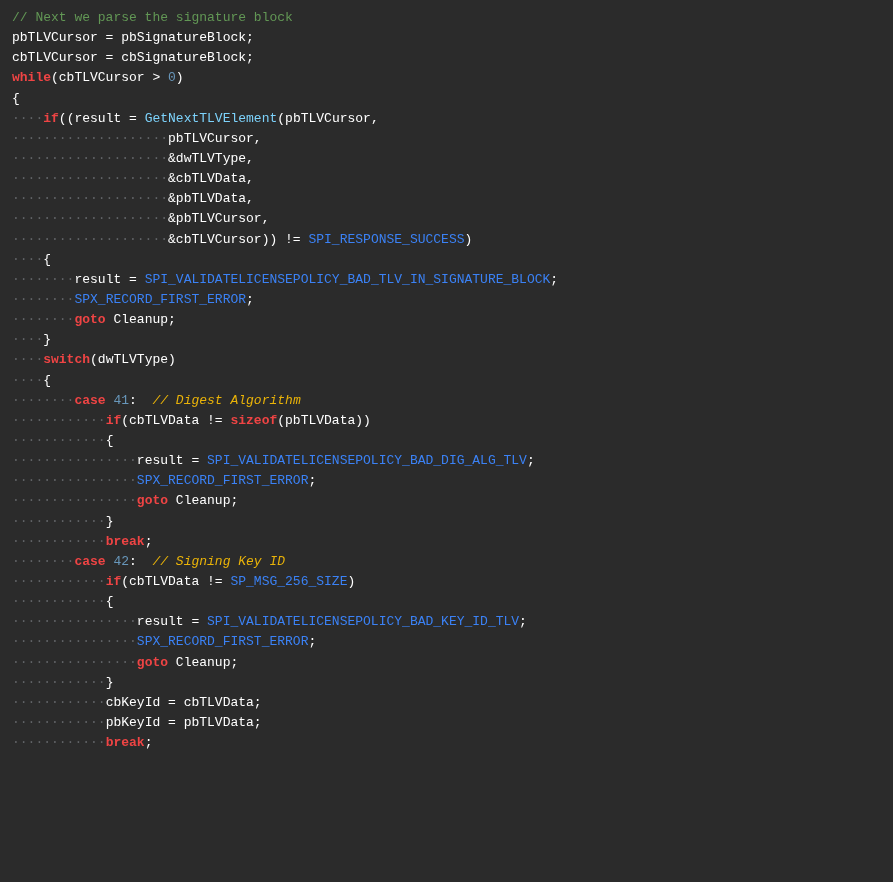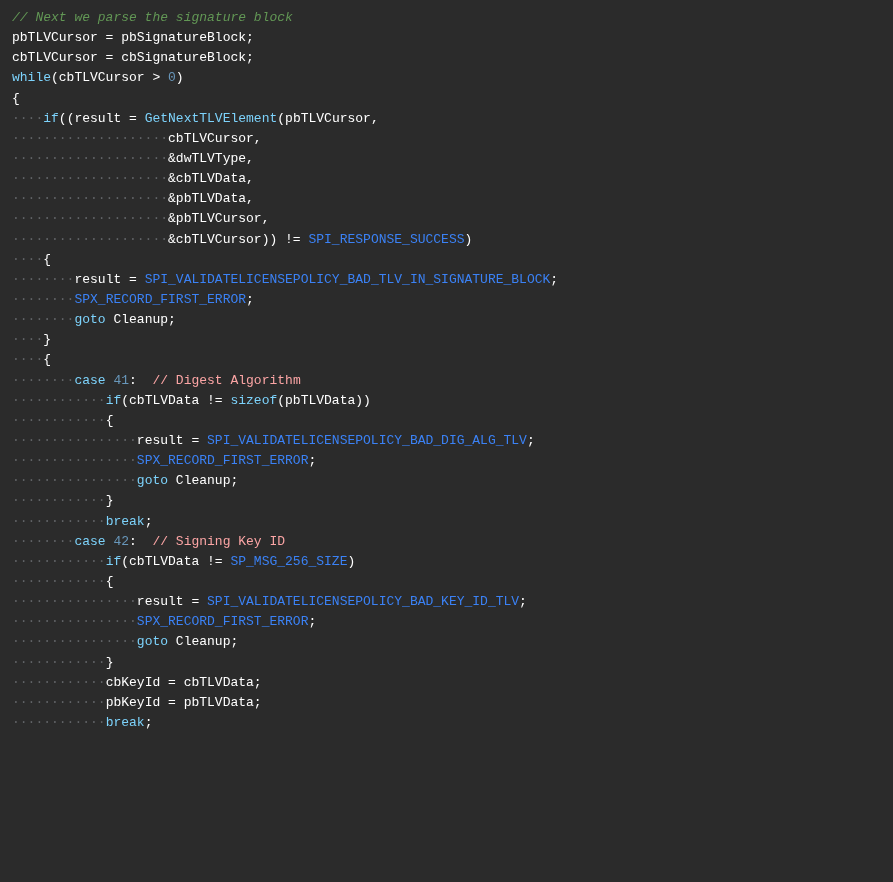--- a/index.html
+++ b/index.html
@@ -32,49 +32,50 @@
       padding: 0 12px;
       min-height: 20px;
       white-space: pre;
     }
 
     .line-content {
       flex: 1;
     }
 
     
-    .c-comment   { color: #629755; font-style: italic; }
-    .c-keyword   { color: #7dd3fc; }
+    .c-comment   { color: #629755; }
+    .c-keyword   { color: #ef4444; font-weight: bold; }
     .c-function  { color: #7dd3fc; }
     .c-variable  { color: #ffffff; }
     .c-number    { color: #6897bb; }
     .c-macro     { color: #3b82f6; }
-    .c-italic-comment { color: #fca5a5; }
+    .c-italic-comment { color: #eab308; font-style: italic; }
   </style>
 </head>
 <body>
 
 <div class="code-container">
 <div class="code-line"><span class="line-content"><span class="c-comment">// Next we parse the signature block</span></span></div>
     <div class="code-line"><span class="line-content"><span class="c-variable">pbTLVCursor = pbSignatureBlock;</span></span></div>
     <div class="code-line"><span class="line-content"><span class="c-variable">cbTLVCursor = cbSignatureBlock;</span></span></div>
     <div class="code-line"><span class="line-content"><span class="c-keyword">while</span><span class="c-variable">(cbTLVCursor &gt; </span><span class="c-number">0</span><span class="c-variable">)</span></span></div>
     <div class="code-line"><span class="line-content"><span class="c-variable">{</span></span></div>
     <div class="code-line"><span class="line-content"><span style="color: rgb(96, 99, 102);">····</span><span class="c-keyword">if</span><span class="c-variable">((result = </span><span class="c-function">GetNextTLVElement</span><span class="c-variable">(pbTLVCursor,</span></span></div>
-    <div class="code-line"><span class="line-content"><span style="color: rgb(96, 99, 102);">····················</span><span class="c-variable">cbTLVCursor,</span></span></div>
+    <div class="code-line"><span class="line-content"><span style="color: rgb(96, 99, 102);">····················</span><span class="c-variable">pbTLVCursor,</span></span></div>
     <div class="code-line"><span class="line-content"><span style="color: rgb(96, 99, 102);">····················</span><span class="c-variable">&amp;dwTLVType,</span></span></div>
     <div class="code-line"><span class="line-content"><span style="color: rgb(96, 99, 102);">····················</span><span class="c-variable">&amp;cbTLVData,</span></span></div>
     <div class="code-line"><span class="line-content"><span style="color: rgb(96, 99, 102);">····················</span><span class="c-variable">&amp;pbTLVData,</span></span></div>
     <div class="code-line"><span class="line-content"><span style="color: rgb(96, 99, 102);">····················</span><span class="c-variable">&amp;pbTLVCursor,</span></span></div>
     <div class="code-line"><span class="line-content"><span style="color: rgb(96, 99, 102);">····················</span><span class="c-variable">&amp;cbTLVCursor)) != </span><span class="c-macro">SPI_RESPONSE_SUCCESS</span><span class="c-variable">)</span></span></div>
     <div class="code-line"><span class="line-content"><span style="color: rgb(96, 99, 102);">····</span><span class="c-variable">{</span></span></div>
     <div class="code-line"><span class="line-content"><span style="color: rgb(96, 99, 102);">········</span><span class="c-variable">result = </span><span class="c-macro">SPI_VALIDATELICENSEPOLICY_BAD_TLV_IN_SIGNATURE_BLOCK</span><span class="c-variable">;</span></span></div>
     <div class="code-line"><span class="line-content"><span style="color: rgb(96, 99, 102);">········</span><span class="c-macro">SPX_RECORD_FIRST_ERROR</span><span class="c-variable">;</span></span></div>
     <div class="code-line"><span class="line-content"><span style="color: rgb(96, 99, 102);">········</span><span class="c-keyword">goto </span><span class="c-variable">Cleanup;</span></span></div>
     <div class="code-line"><span class="line-content"><span style="color: rgb(96, 99, 102);">····</span><span class="c-variable">}</span></span></div>
+    <div class="code-line"><span class="line-content"><span style="color: rgb(96, 99, 102);">····</span><span class="c-keyword">switch</span><span class="c-variable">(dwTLVType)</span></span></div>
     <div class="code-line"><span class="line-content"><span style="color: rgb(96, 99, 102);">····</span><span class="c-variable">{</span></span></div>
     <div class="code-line"><span class="line-content"><span style="color: rgb(96, 99, 102);">········</span><span class="c-keyword">case </span><span class="c-number">41</span><span class="c-variable">:  </span><span class="c-italic-comment">// Digest Algorithm</span></span></div>
     <div class="code-line"><span class="line-content"><span style="color: rgb(96, 99, 102);">············</span><span class="c-keyword">if</span><span class="c-variable">(cbTLVData != </span><span class="c-keyword">sizeof</span><span class="c-variable">(pbTLVData))</span></span></div>
     <div class="code-line"><span class="line-content"><span style="color: rgb(96, 99, 102);">············</span><span class="c-variable">{</span></span></div>
     <div class="code-line"><span class="line-content"><span style="color: rgb(96, 99, 102);">················</span><span class="c-variable">result = </span><span class="c-macro">SPI_VALIDATELICENSEPOLICY_BAD_DIG_ALG_TLV</span><span class="c-variable">;</span></span></div>
     <div class="code-line"><span class="line-content"><span style="color: rgb(96, 99, 102);">················</span><span class="c-macro">SPX_RECORD_FIRST_ERROR</span><span class="c-variable">;</span></span></div>
     <div class="code-line"><span class="line-content"><span style="color: rgb(96, 99, 102);">················</span><span class="c-keyword">goto </span><span class="c-variable">Cleanup;</span></span></div>
     <div class="code-line"><span class="line-content"><span style="color: rgb(96, 99, 102);">············</span><span class="c-variable">}</span></span></div>
     <div class="code-line"><span class="line-content"><span style="color: rgb(96, 99, 102);">············</span><span class="c-keyword">break</span><span class="c-variable">;</span></span></div>
     <div class="code-line"><span class="line-content"><span style="color: rgb(96, 99, 102);">········</span><span class="c-keyword">case </span><span class="c-number">42</span><span class="c-variable">:  </span><span class="c-italic-comment">// Signing Key ID</span></span></div>

